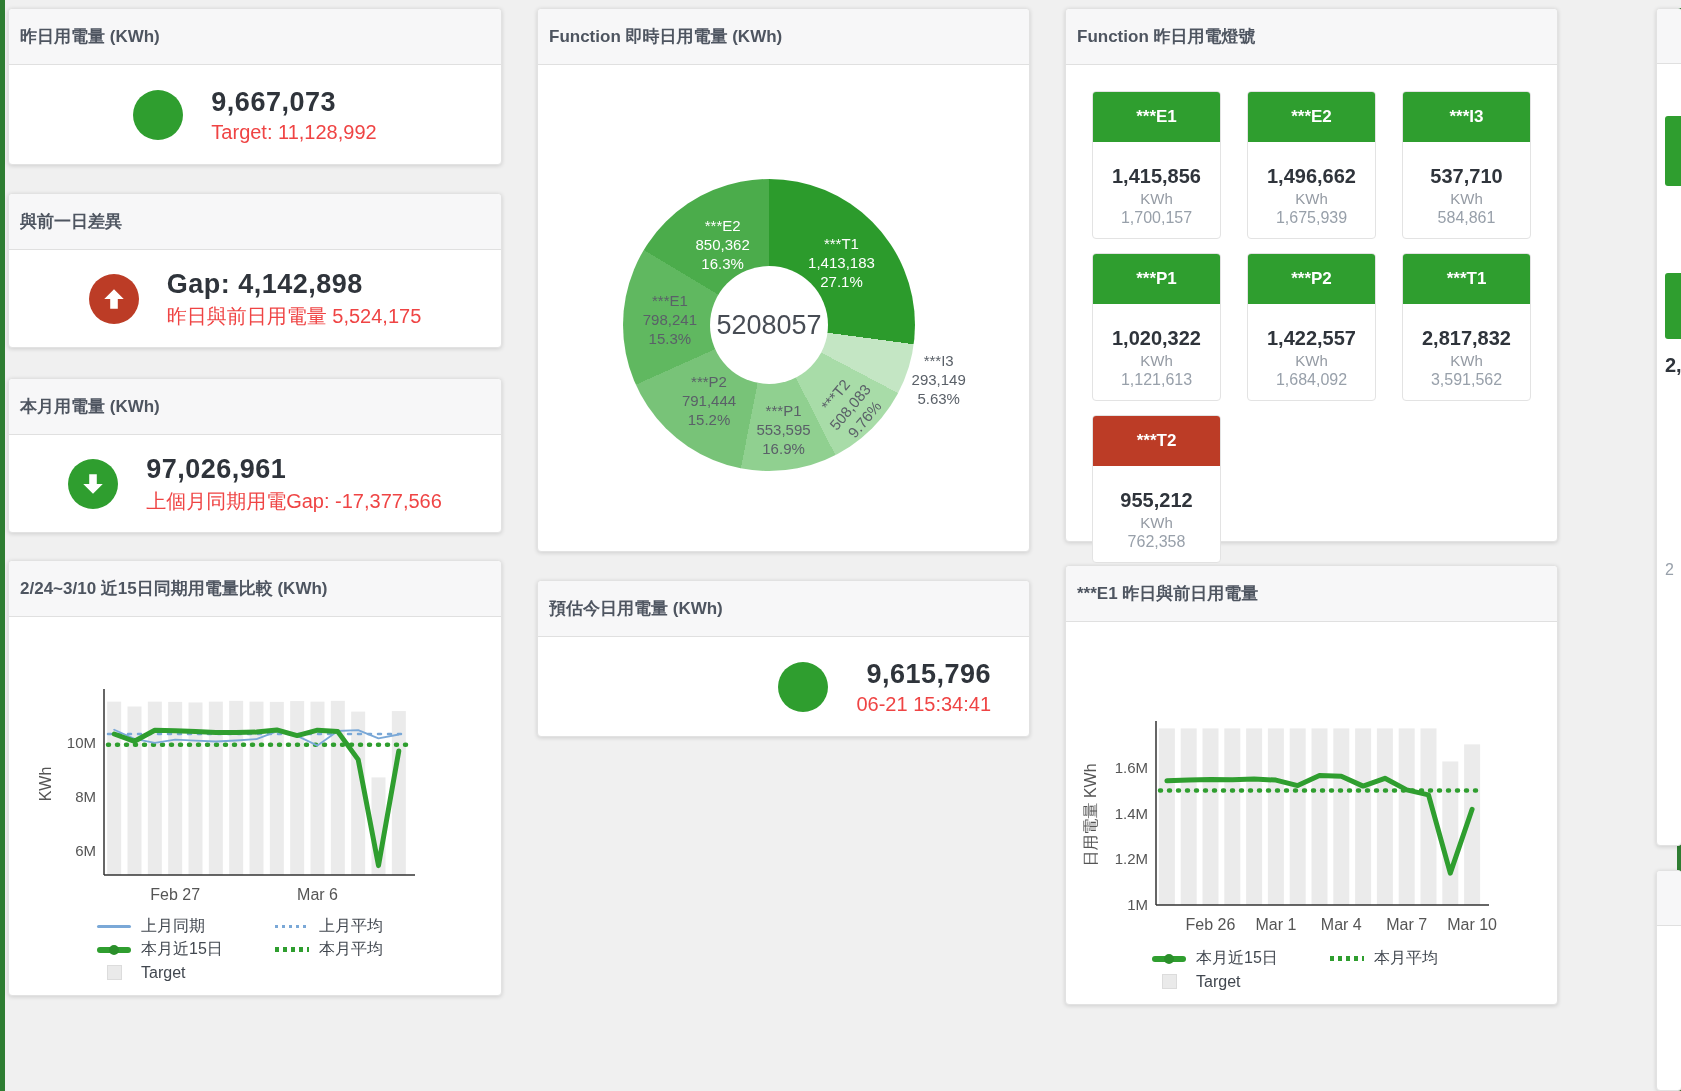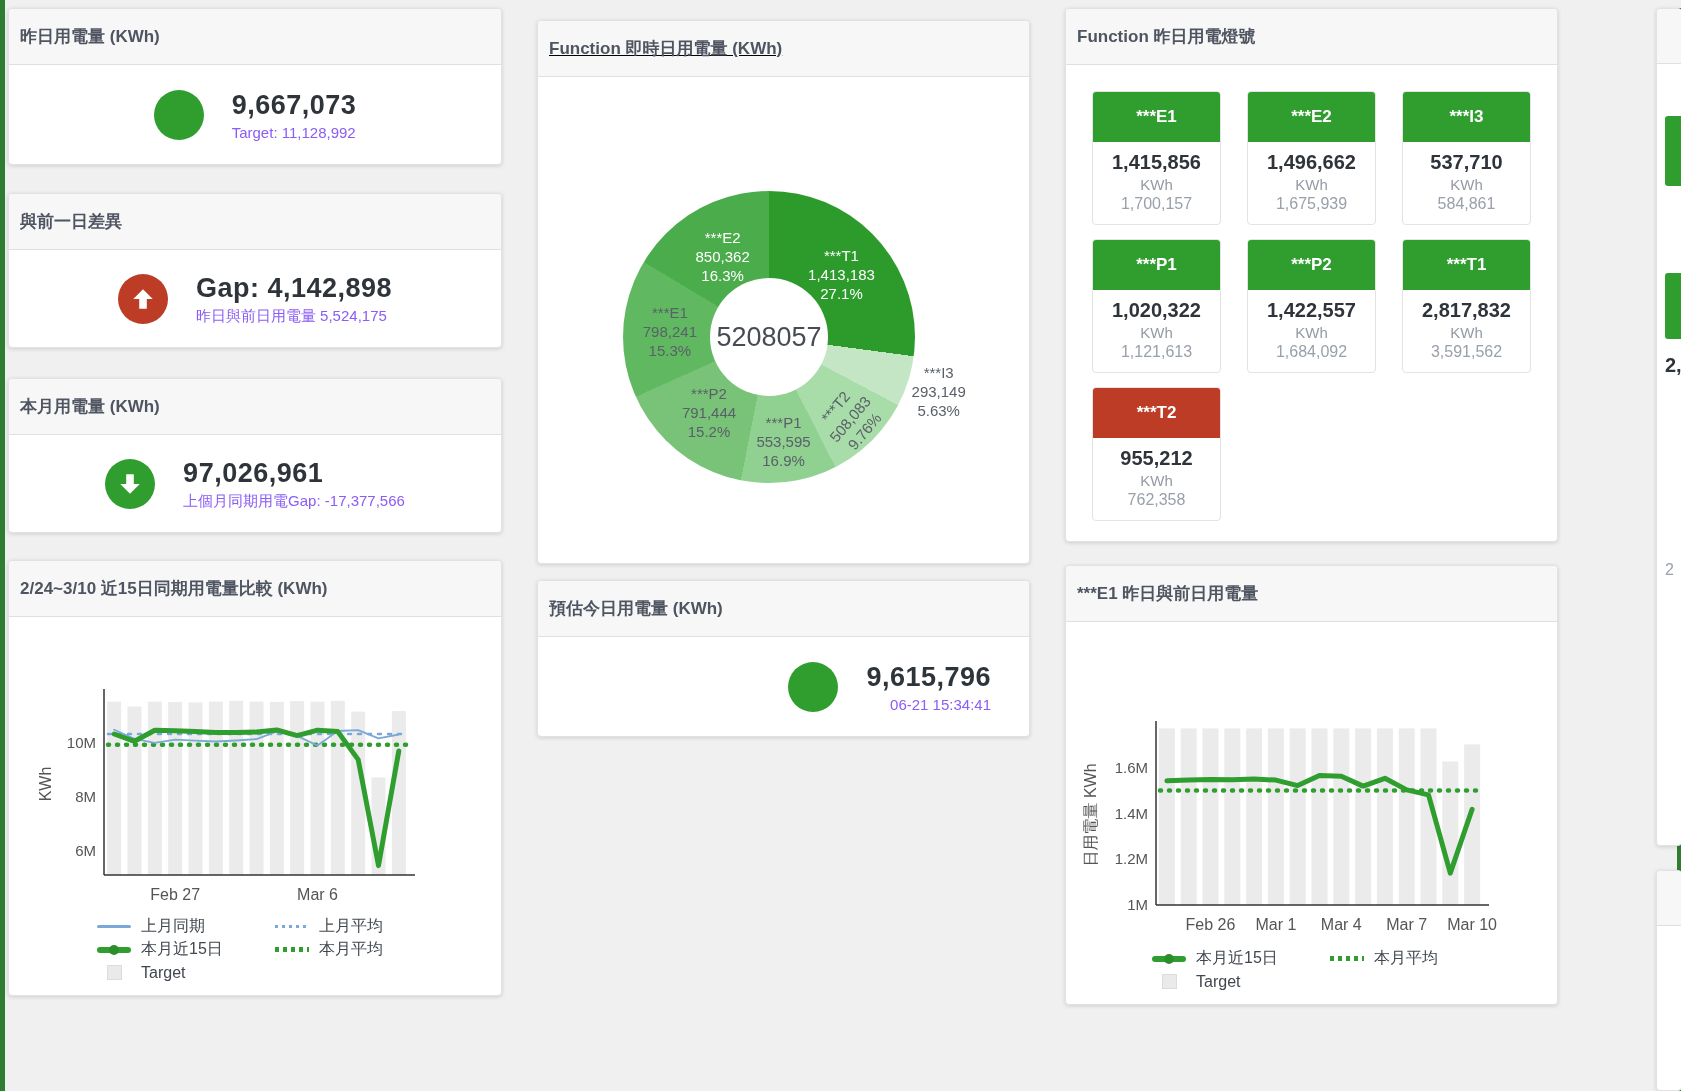--- a/index.html
+++ b/index.html
@@ -10,53 +10,53 @@
 
   .card{position:absolute;background:#fff;border:1px solid #e2e2e2;border-radius:4px;
         box-shadow:0 1px 4px rgba(0,0,0,.14);box-sizing:border-box;}
   .card-header{background:#f7f7f8;border-bottom:1px solid #e0e0e0;padding:16px 11px;
         font-size:17px;font-weight:bold;color:#4e5560;border-radius:4px 4px 0 0;}
 
   #card-yesterday{left:8px;top:8px;width:494px;height:157px;}
   #card-gap{left:8px;top:193px;width:494px;height:155px;}
   #card-month{left:8px;top:378px;width:494px;height:155px;}
   #card-compare{left:8px;top:560px;width:494px;height:436px;}
-  #card-donut{left:537px;top:20px;width:493px;height:544px;text-decoration:underline;}
+  #card-donut{left:537px;top:8px;width:493px;height:544px;}
   #card-estimate{left:537px;top:580px;width:493px;height:157px;}
   #card-lights{left:1065px;top:8px;width:493px;height:534px;}
   #card-trend{left:1065px;top:565px;width:493px;height:440px;}
 
   .stat-body{height:calc(100% - 55px);display:flex;align-items:center;justify-content:center;gap:28px;}
   .stat-body.right{justify-content:flex-end;padding-right:38px;}
   .circle{width:50px;height:50px;border-radius:50%;display:flex;align-items:center;justify-content:center;flex:0 0 auto;}
   .circle.green{background:#2f9e2f;}
   .circle.red{background:#bc3c26;}
   .circle svg{width:26px;height:26px;fill:#fff;}
   .circle .down{transform:rotate(180deg);}
   .stat-text{display:flex;flex-direction:column;}
   .stat-text.end{align-items:flex-end;}
   .stat-value{font-size:27px;font-weight:bold;color:#2f343b;letter-spacing:.5px;}
-  .stat-sub{font-size:15px;color:#8b5cf6;margin-top:3px;}
+  .stat-sub{font-size:20px;color:#ef4444;margin-top:3px;}
 
   .donut-body{position:relative;height:calc(100% - 55px);}
   .donut{position:absolute;left:85px;top:114px;width:292px;height:292px;border-radius:50%;z-index:1;}
   .donut::after{content:"";position:absolute;left:50%;top:50%;transform:translate(-50%,-50%);
         width:118px;height:118px;border-radius:50%;background:#fff;}
   #donut-labels{position:absolute;left:85px;top:114px;width:292px;height:292px;z-index:2;}
   .donut-center{position:absolute;left:146px;top:146px;transform:translate(-50%,-50%);
         font-size:27px;color:#474c54;}
   .donut-label{position:absolute;transform:translate(-50%,-50%);text-align:center;
         font-size:15px;line-height:19px;white-space:nowrap;}
 
   .lights-grid{display:grid;grid-template-columns:repeat(3,1fr);gap:14px 26px;padding:26px;}
   .tile{border:1px solid #e3e3e3;border-radius:4px;overflow:hidden;text-align:center;background:#fff;}
   .tile-head{padding:15px 0;font-size:17px;font-weight:bold;color:#fff;}
   .tile-head.green{background:#2f9e2f;}
   .tile-head.red{background:#bc3c26;}
-  .tile-body{padding:9px 4px 11px;}
+  .tile-body{padding:23px 4px 11px;}
   .tile-value{font-size:20px;font-weight:bold;color:#2f343b;}
   .tile-unit{font-size:15px;color:#959ba4;margin-top:2px;}
   .tile-target{font-size:16px;color:#98a0aa;margin-top:2px;}
 
   .chart-body{height:calc(100% - 55px);display:flex;flex-direction:column;justify-content:flex-end;
         padding:0 0 12px 2px;box-sizing:border-box;}
   .chart-body svg{display:block;}
   .legend{display:flex;flex-wrap:wrap;width:400px;margin:8px 0 0 86px;}
   #card-trend .legend{margin-left:84px;}
   .legend-item{display:flex;align-items:center;width:178px;height:23px;font-size:16px;color:#41474f;}

